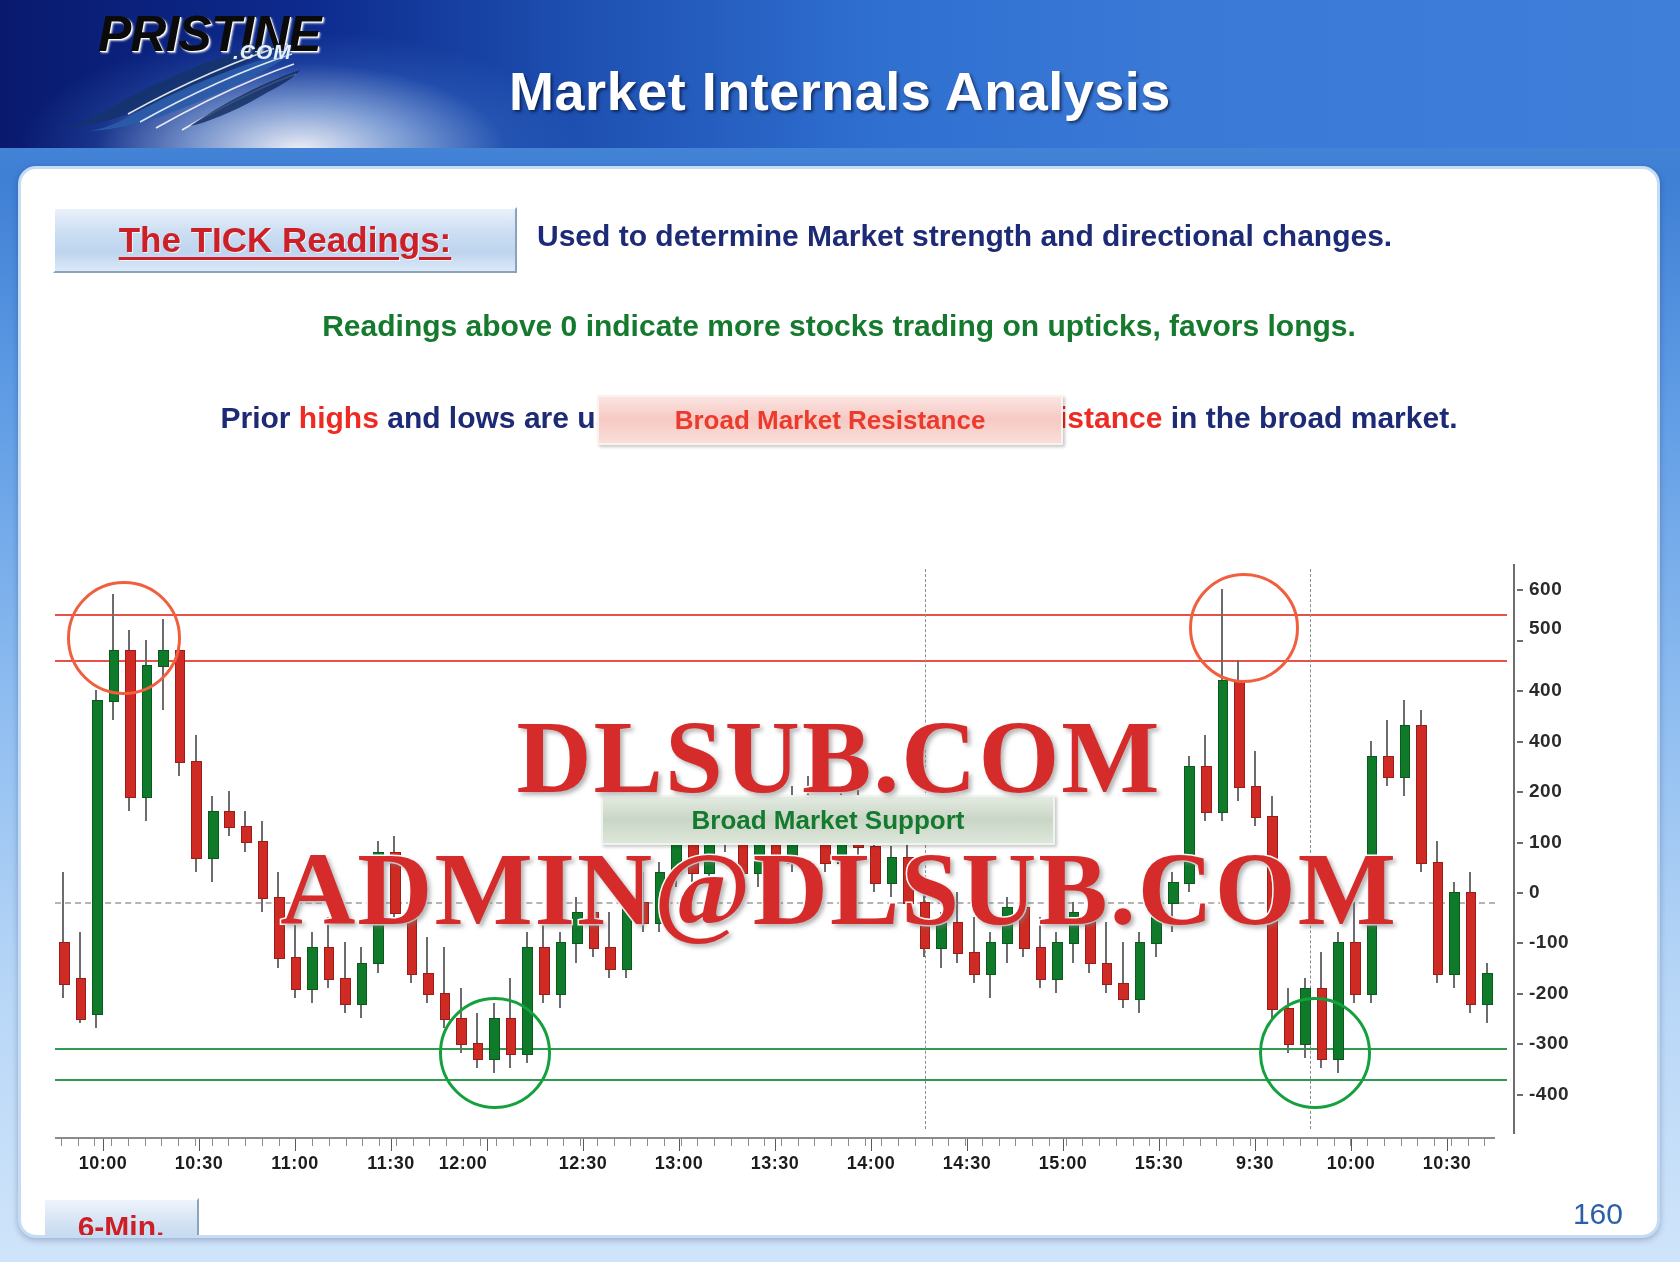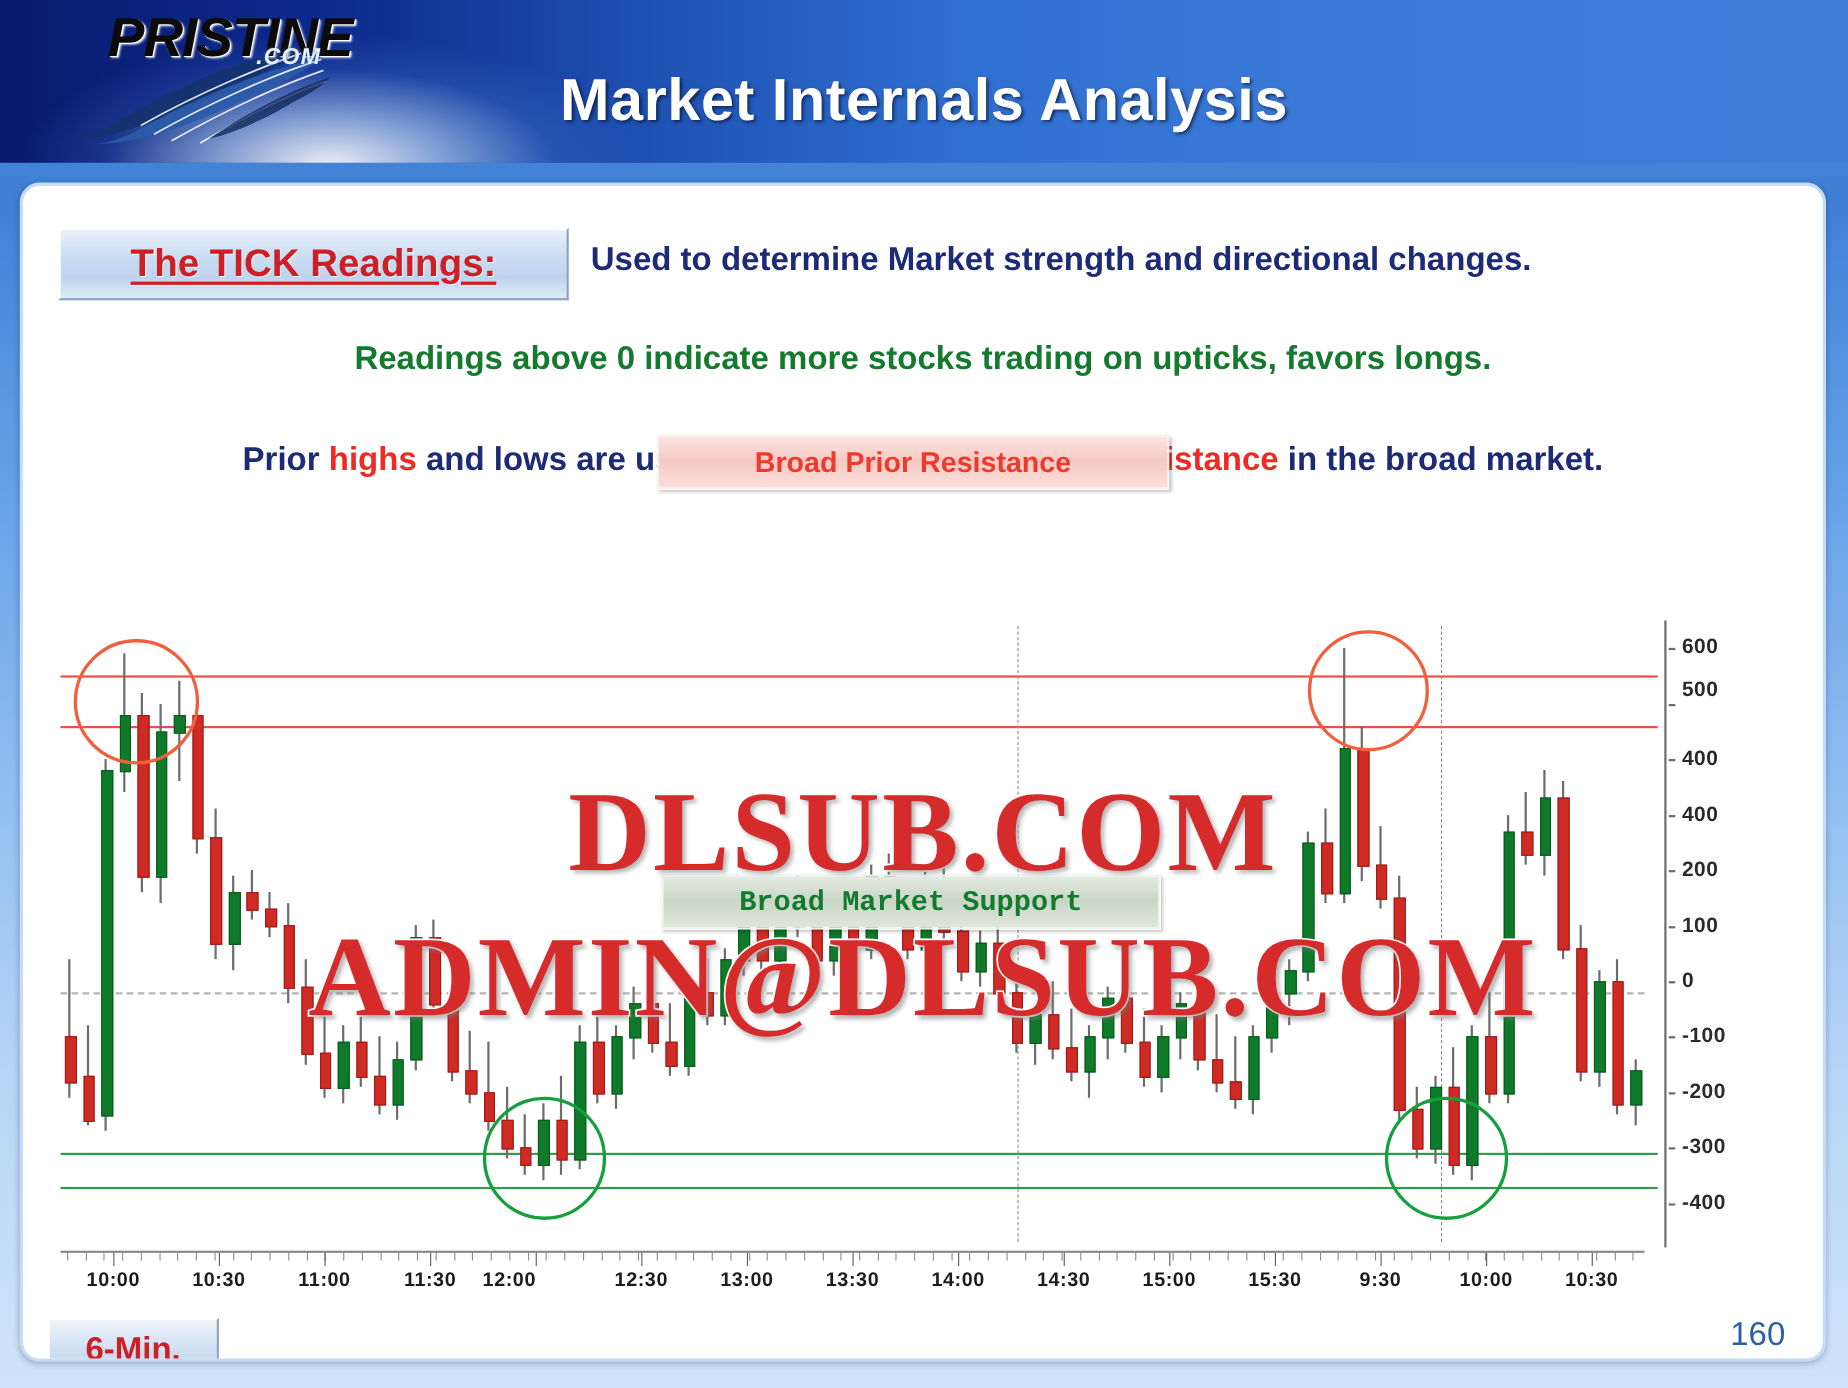--- a/index.html
+++ b/index.html
@@ -706,23 +706,23 @@
           <div class="xtick major" style="left: 1200px;"></div>
           <div class="xlab" style="left: 1200px;">9:30</div>
           <div class="xtick major" style="left: 1296px;"></div>
           <div class="xlab" style="left: 1296px;">10:00</div>
           <div class="xtick major" style="left: 1392px;"></div>
           <div class="xlab" style="left: 1392px;">10:30</div>
         </div>
     </div>
 
     <div class="banner banner-res" style="left:576px;top:226px;width:462px;">
-      <span>Broad Prior Resistance</span>
+      <span>Broad Market Resistance</span>
     </div>
-    <div class="banner banner-sup" style="left:580px;top:626px;width:450px;font-family:Liberation Mono, monospace;">
+    <div class="banner banner-sup" style="left:580px;top:626px;width:450px;">
       <span>Broad Market Support</span>
     </div>
 
     <div class="fivemin">
       <span>6-Min.</span>
     </div>
 
     <div class="circle circle-red" style="left:46px;top:412px;width:108px;height:108px;"></div>
     <div class="circle circle-red" style="left:1168px;top:404px;width:104px;height:104px;"></div>
     <div class="circle circle-green" style="left:418px;top:828px;width:106px;height:106px;"></div>

